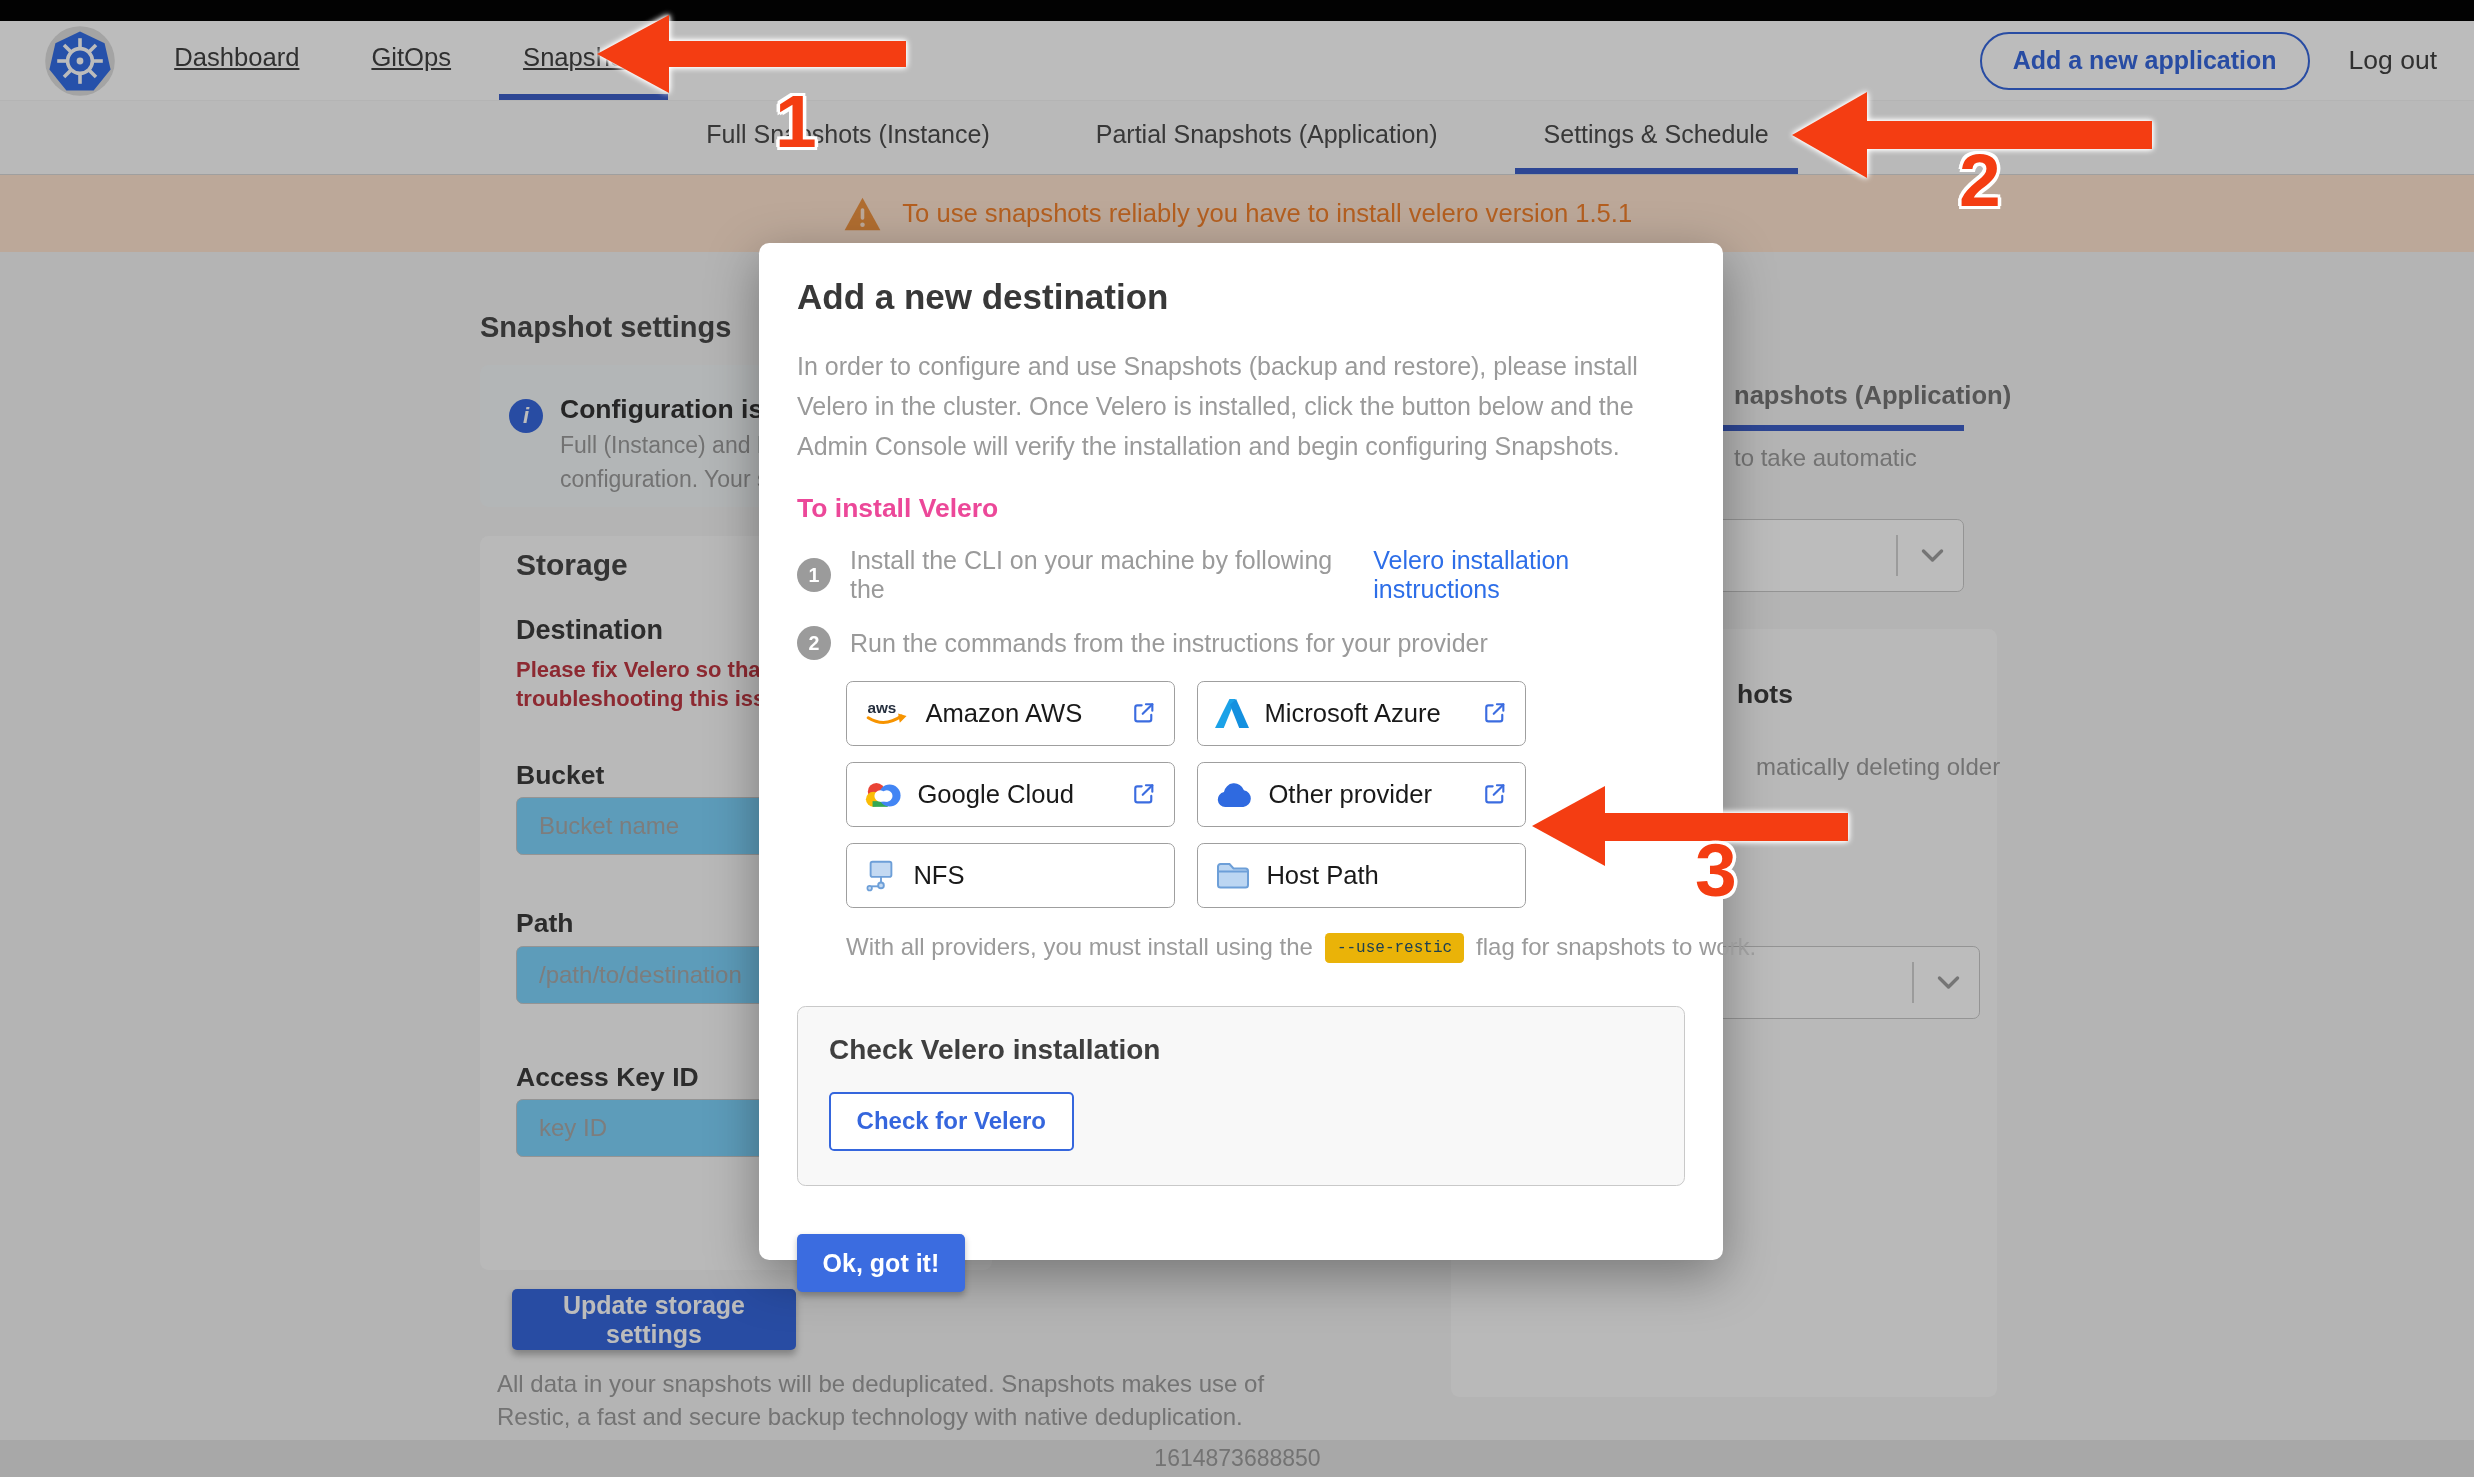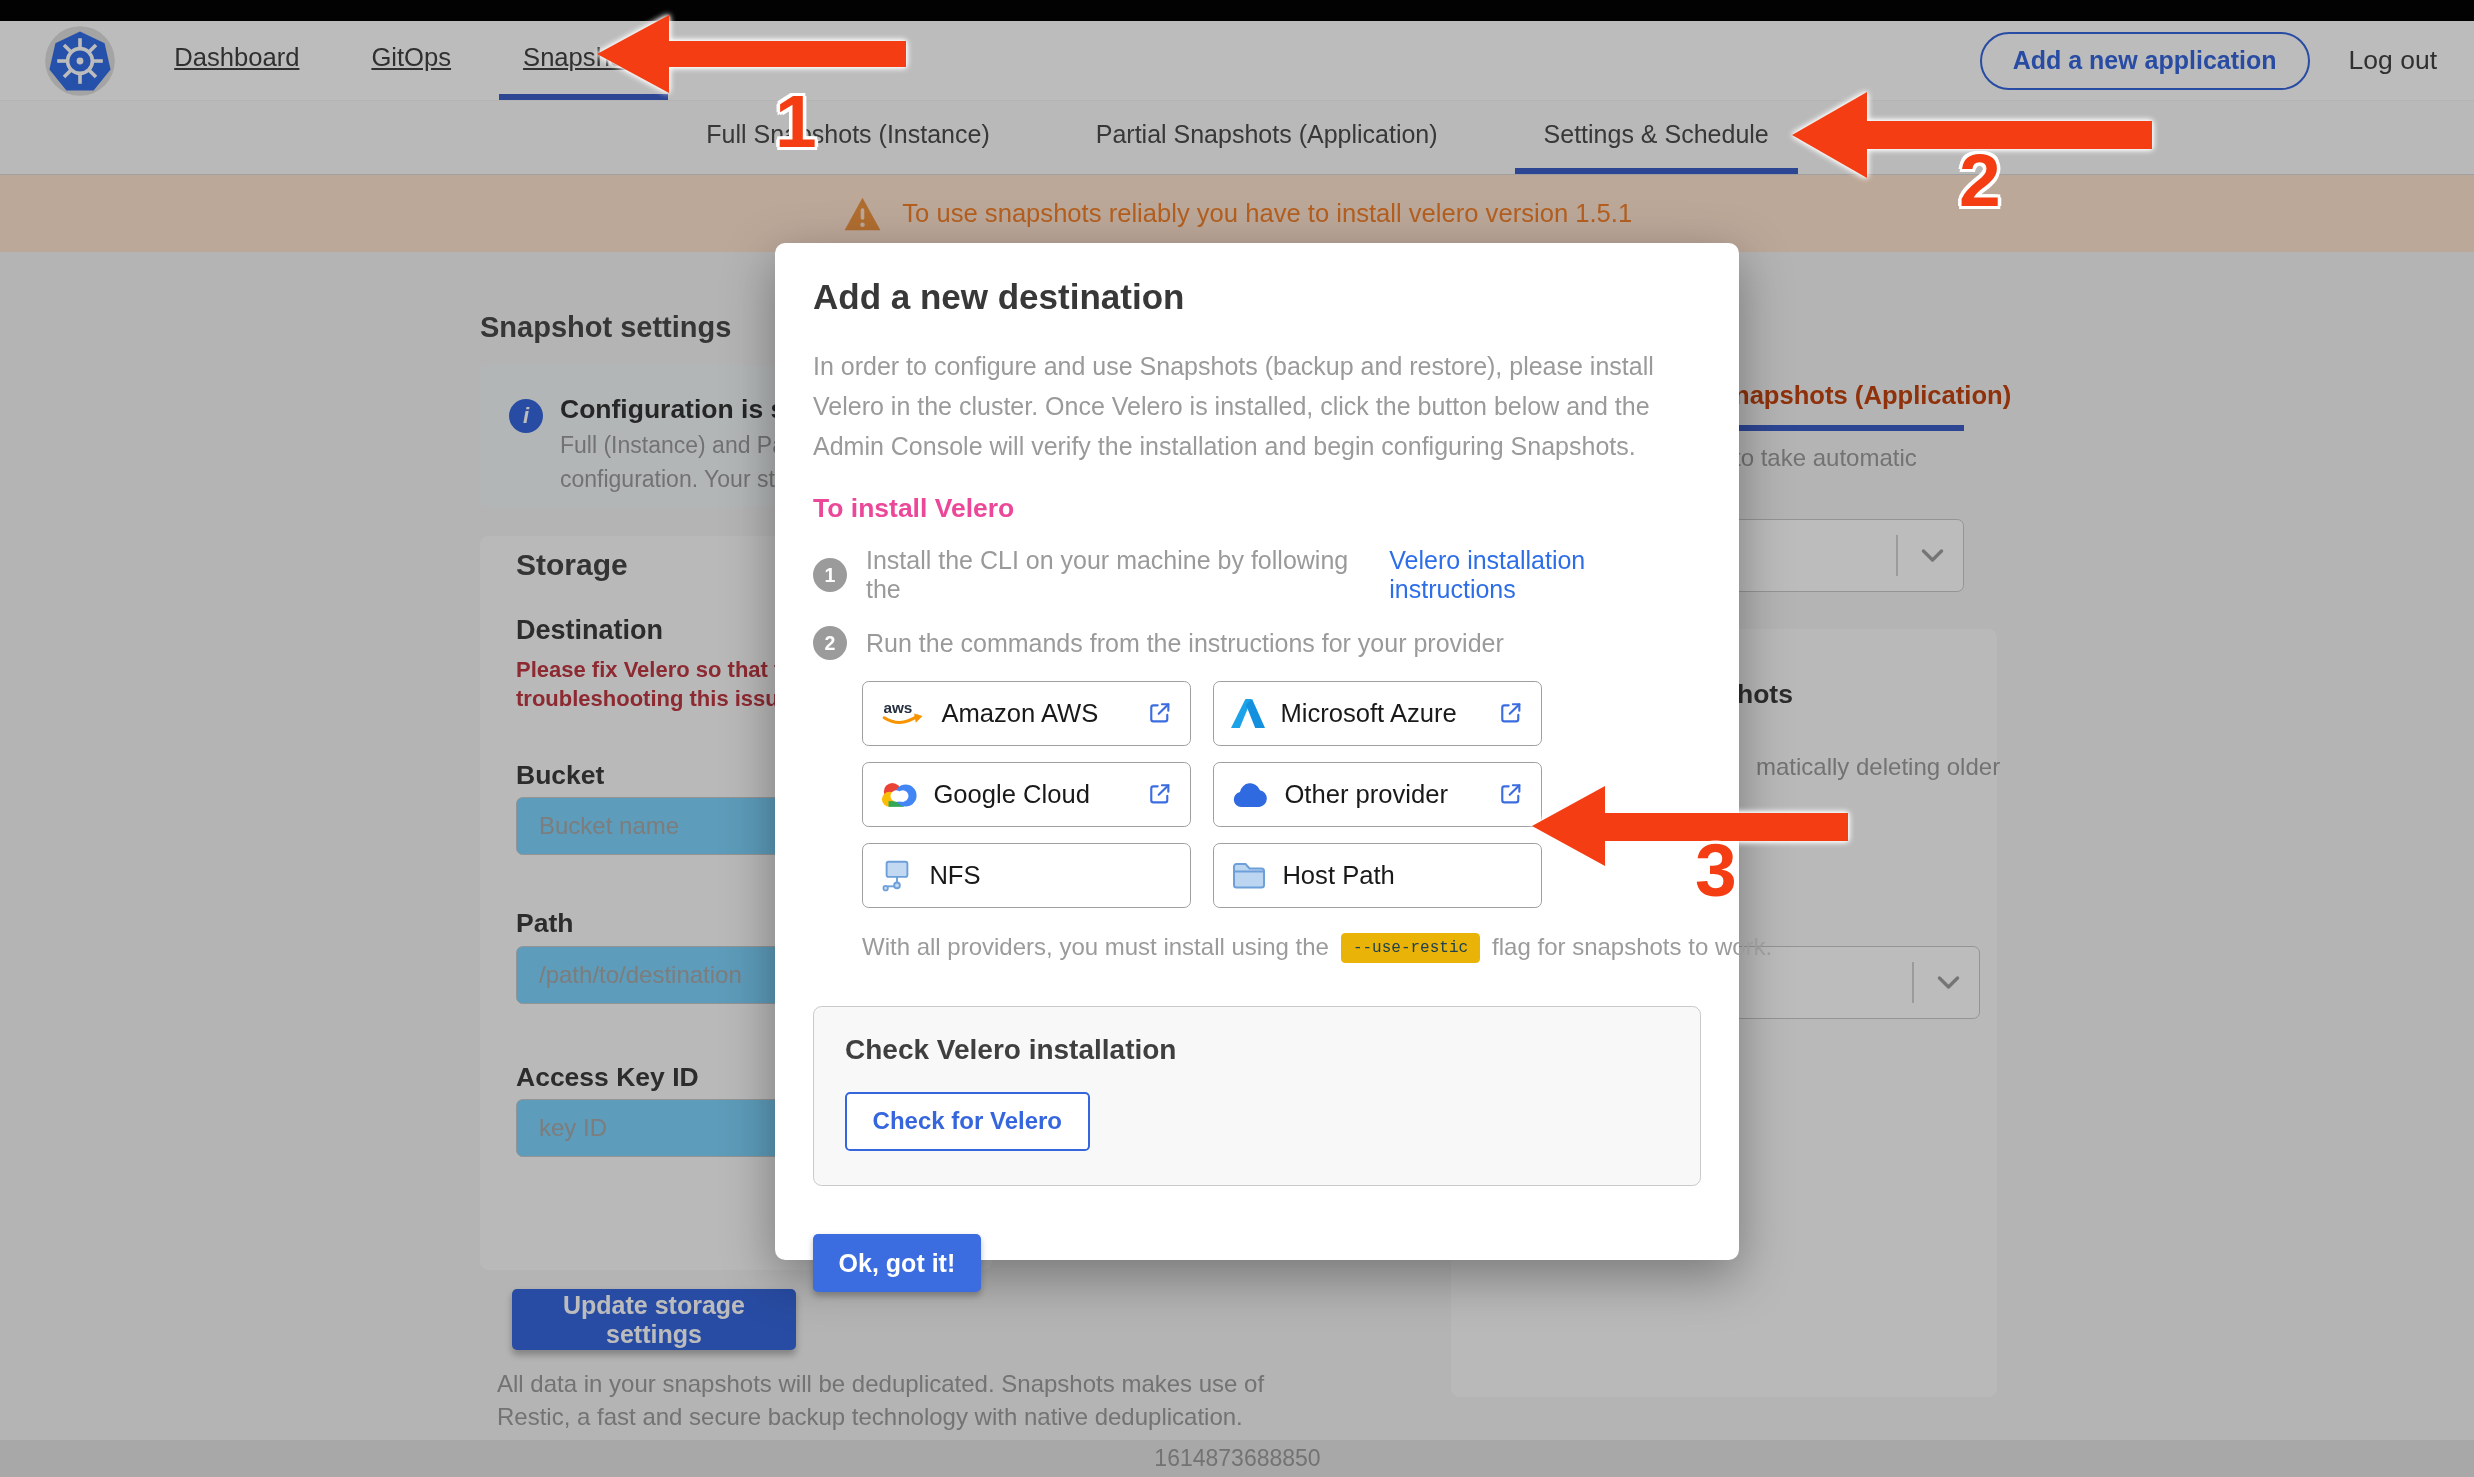--- a/index.html
+++ b/index.html
@@ -79,41 +79,41 @@
   .primary-btn {
     position:absolute; background:#3566dd; color:#fff; border:none; border-radius:5.1px;
     font-size:25px; font-weight:bold; cursor:pointer; font-family:inherit;
     box-shadow:0 4.3px 7.7px rgba(0,0,0,0.28);
   }
   #update-storage-btn { left:512px; top:1289px; width:284px; height:61px; z-index:1; }
   .dedup-line { position:absolute; left:497px; font-size:24px; color:#9b9b9b; z-index:1; white-space:nowrap; }
 
   
   #right-panel { left:1451px; top:629px; width:546px; height:768px; background:#fbfbfb; }
-  #right-tab-fragment { position:absolute; left:1734px; top:381px; font-size:25.6px; font-weight:bold; color:#c2410c; z-index:1; white-space:nowrap; }
+  #right-tab-fragment { position:absolute; left:1734px; top:381px; font-size:25.6px; font-weight:bold; color:#737373; z-index:1; white-space:nowrap; }
   #right-tab-underline { position:absolute; left:1720px; top:425px; width:244px; height:6px; background:#3b5ec9; z-index:1; }
   .right-gray-text { position:absolute; font-size:24px; color:#9b9b9b; z-index:1; white-space:nowrap; }
   #right-heading-fragment { position:absolute; left:1737px; top:679px; font-size:26.5px; font-weight:bold; color:#3a3a3a; z-index:2; white-space:nowrap; }
   .dropdown {
     position:absolute; background:#fff; border:1.7px solid #c9c9c9; border-radius:6.8px; z-index:2;
     display:flex; align-items:center; justify-content:flex-end; padding-right:15.4px; cursor:pointer;
   }
   .dd-divider { width:1.7px; height:41px; background:#d2d2d2; margin-right:19px; }
 
   .footer-band {
     position:absolute; left:0; top:1440px; width:100%; height:37px; background:#e4e4e4; z-index:1;
     display:flex; align-items:center; justify-content:center;
   }
   .footer-timestamp { font-size:23px; color:#9b9b9b; }
 
   
   .overlay { position:absolute; inset:0; background:rgba(8,8,8,0.27); z-index:10; }
 
   .modal {
-    position:absolute; left:775px; top:243px; width:964px; height:1017px; background:#fff;
+    position:absolute; left:759px; top:243px; width:964px; height:1017px; background:#fff;
     border-radius:10.2px; z-index:20; padding:34px 38px 0 38px;
     box-shadow:0 15.4px 51px rgba(0,0,0,0.35);
   }
   .modal-title { font-size:35px; font-weight:bold; color:#383838; }
   .modal-desc { margin-top:29px; width:858px; font-size:25px; color:#9a9a9a; line-height:40px; }
   .modal-subheading { margin-top:27px; font-size:26.5px; font-weight:bold; color:#ec4899; }
   .step { display:flex; align-items:center; gap:19px; margin-top:22px; }
   .step-circle {
     flex:0 0 auto; width:34px; height:34px; border-radius:50%; background:#9b9b9b;
     color:#fff; font-size:19.6px; font-weight:bold; display:flex; align-items:center; justify-content:center;

